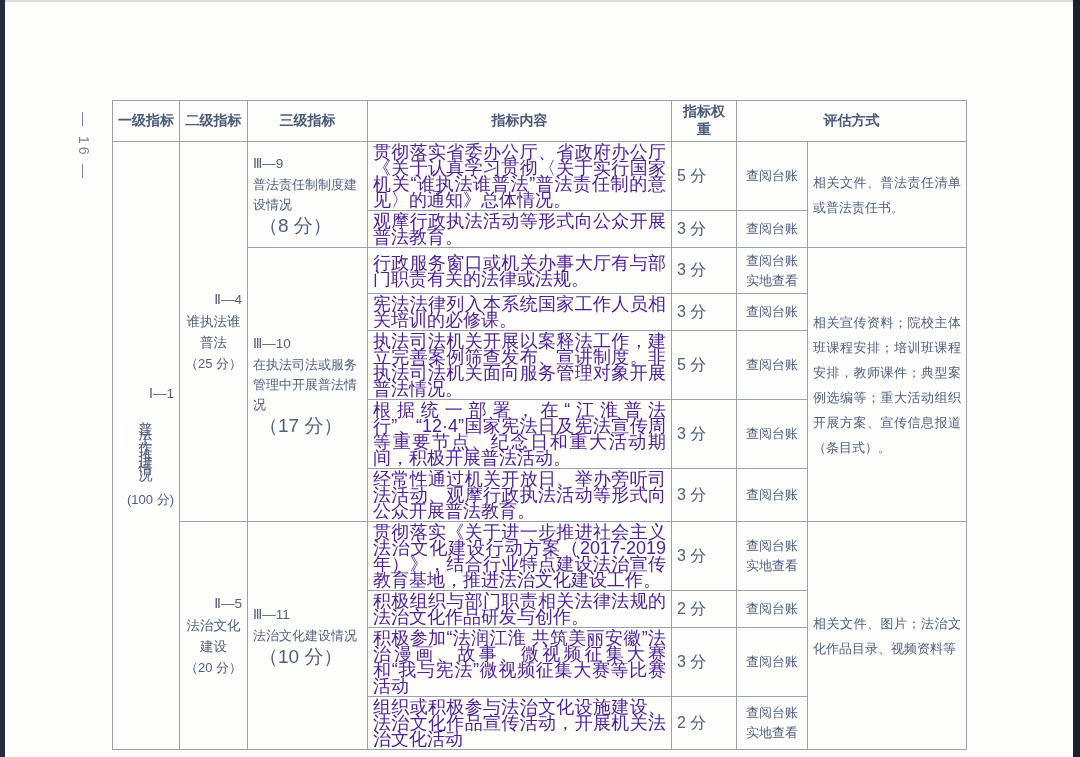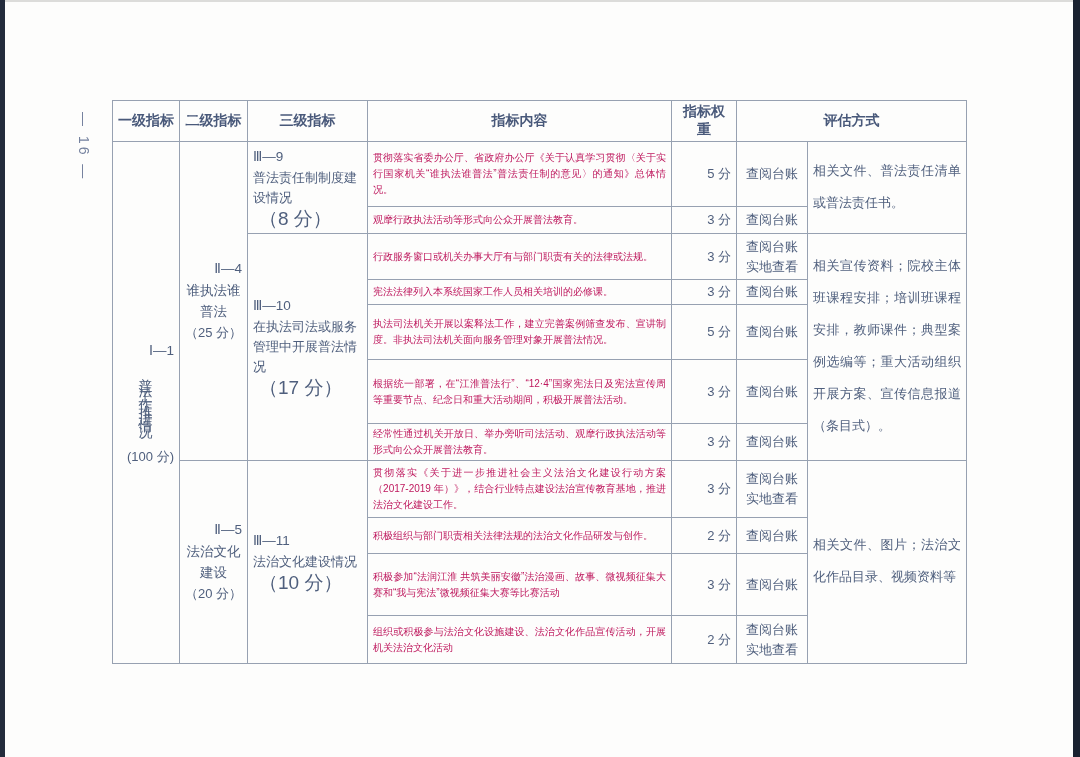--- a/index.html
+++ b/index.html
@@ -27,26 +27,26 @@
     vertical-align:middle;
     padding:2px 5px;
     overflow:hidden;
   }
   th{font-size:14px;font-weight:600;color:#49597a;text-align:center;padding:4px 2px;}
   tr.hr{height:40px;}
   tr.r1{height:65px;} tr.r2{height:27px;} tr.r3{height:46px;} tr.r4{height:25px;}
   tr.r5{height:55px;padding-left:12px;} tr.r6{height:64px;} tr.r7{height:33px;} tr.r8{height:57px;}
   tr.r9{height:36px;} tr.r10{height:62px;padding-left:30px;} tr.r11{height:48px;}
   td.content{
-    font-size:10px;line-height:16px;text-align:justify;
-    padding:3px 6px;color:#be185d;
+    font-size:18px;line-height:16px;text-align:justify;
+    padding:3px 6px;color:#4c1d95;
   }
-  td.weight{font-size:13px;text-align:right;white-space:nowrap;}
+  td.weight{font-size:16px;text-align:left;white-space:nowrap;}
   td.method{font-size:13px;text-align:center;line-height:20px;white-space:pre-line;margin-left:36px;}
-  td.note{font-size:13px;line-height:32px;text-align:justify;padding:3px 7px;font-family:Liberation Mono, monospace;}
+  td.note{font-size:13px;line-height:25px;text-align:justify;padding:3px 7px;}
   td.lvl1, td.lvl2, td.lvl3{padding:2px 4px;}
   .cell-stack{display:flex;flex-direction:column;align-items:flex-end;justify-content:center;}
   .lvl-code{font-size:13.5px;line-height:22px;white-space:nowrap;}
   .l1-name{
     writing-mode:vertical-lr;text-orientation:upright;
     font-size:14px;letter-spacing:7px;margin:4px auto 2px auto;
   }
   .l1-score{font-size:13px;margin-top:24px;white-space:nowrap;}
   .l2-name{font-size:13.5px;line-height:21px;text-align:center;max-width:58px;}
   .l2-score{font-size:13px;line-height:22px;white-space:nowrap;}

